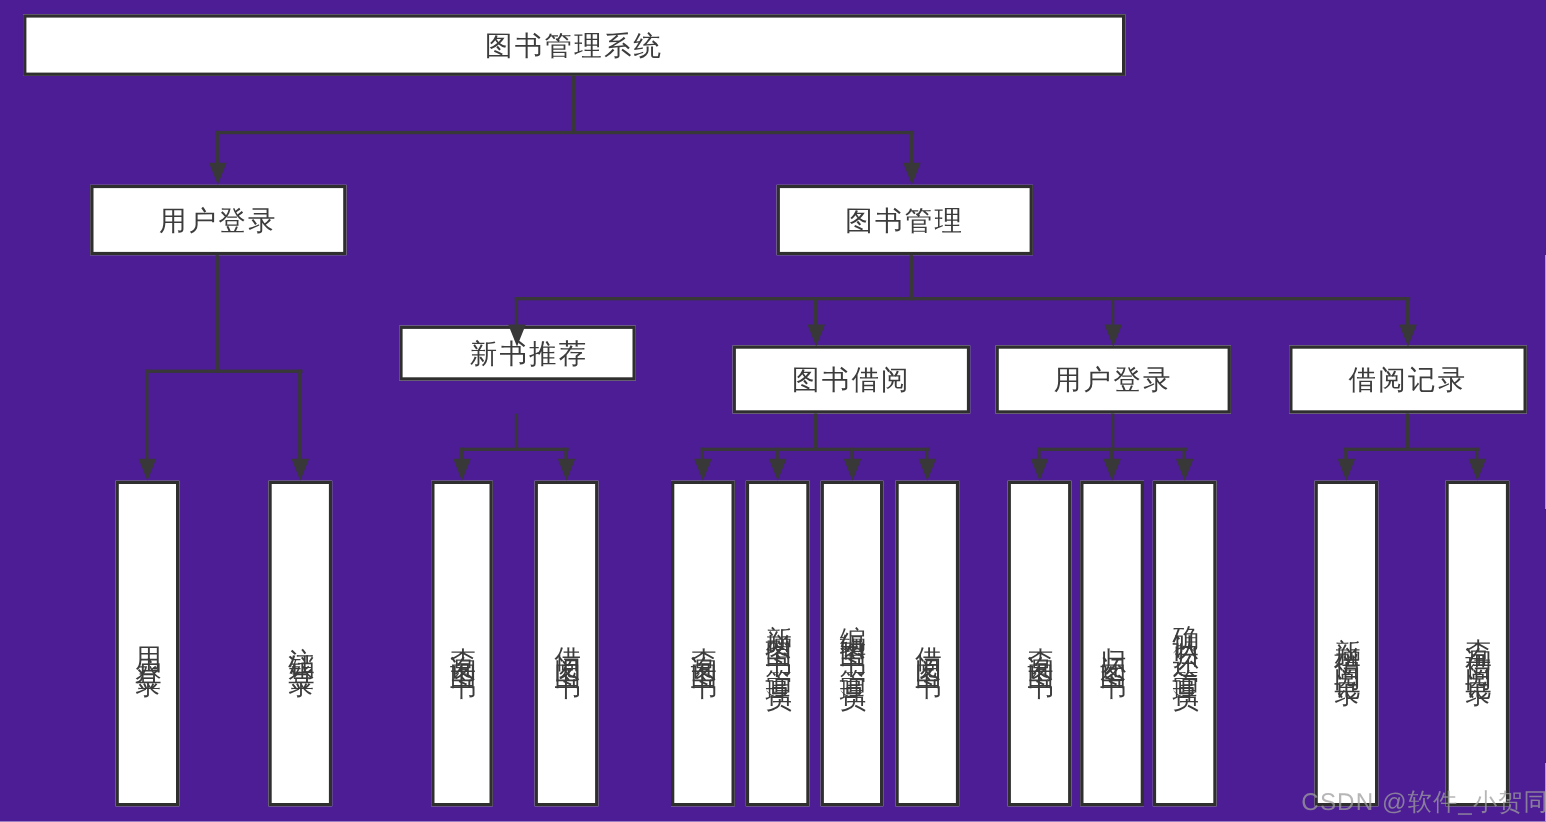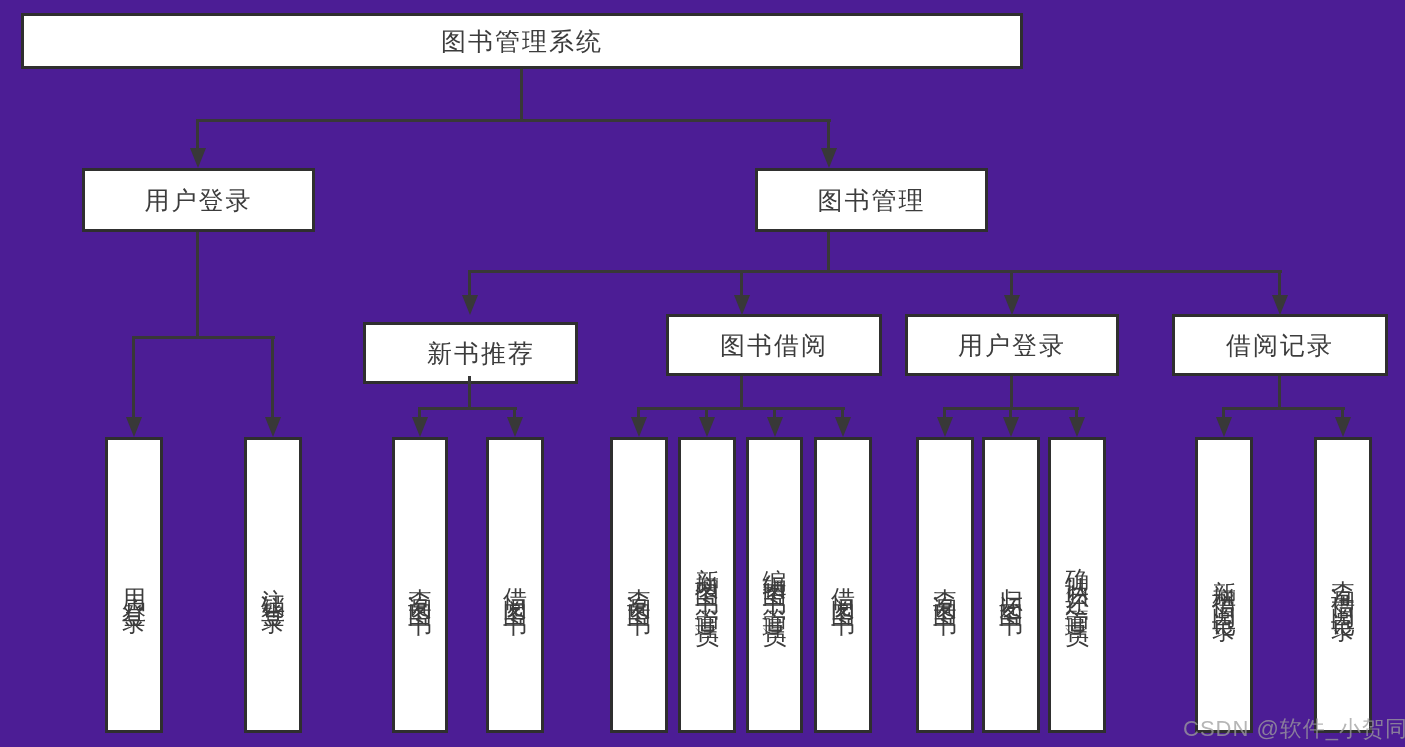--- a/index.html
+++ b/index.html
@@ -32,23 +32,23 @@
   }
 </style>
 </head>
 <body>
 
 <div id="canvas">
 
   <div class="box" style="left:21px;top:13px;width:1002px;height:56px;">图书管理系统</div>
 
   <div class="box" style="left:82px;top:168px;width:233px;height:64px;">用户登录</div>
-  <div class="box" style="left:755px;top:168px;width:233px;height:64px;">图书管理</div>
+  <div class="box" style="left:706px;top:168px;width:233px;height:64px;">图书管理</div>
 
-  <div class="box" style="left:363px;top:322px;width:215px;height:62px;padding-left:21px;">新书推荐</div>
+  <div class="box" style="left:363px;top:296px;width:215px;height:50px;padding-left:21px;">新书推荐</div>
   <div class="box" style="left:634px;top:314px;width:216px;height:62px;margin-left:32px;">图书借阅</div>
   <div class="box" style="left:905px;top:314px;width:214px;height:62px;">用户登录</div>
   <div class="box" style="left:1172px;top:314px;width:216px;height:62px;">借阅记录</div>
 
   <div class="vbox" style="left:105px;top:437px;width:58px;height:296px;">用户登录</div>
   <div class="vbox" style="left:244px;top:437px;width:58px;height:296px;">注销登录</div>
 
   <div class="vbox" style="left:392px;top:437px;width:56px;height:296px;">查询图书</div>
   <div class="vbox" style="left:486px;top:437px;width:58px;height:296px;">借阅图书</div>
 

